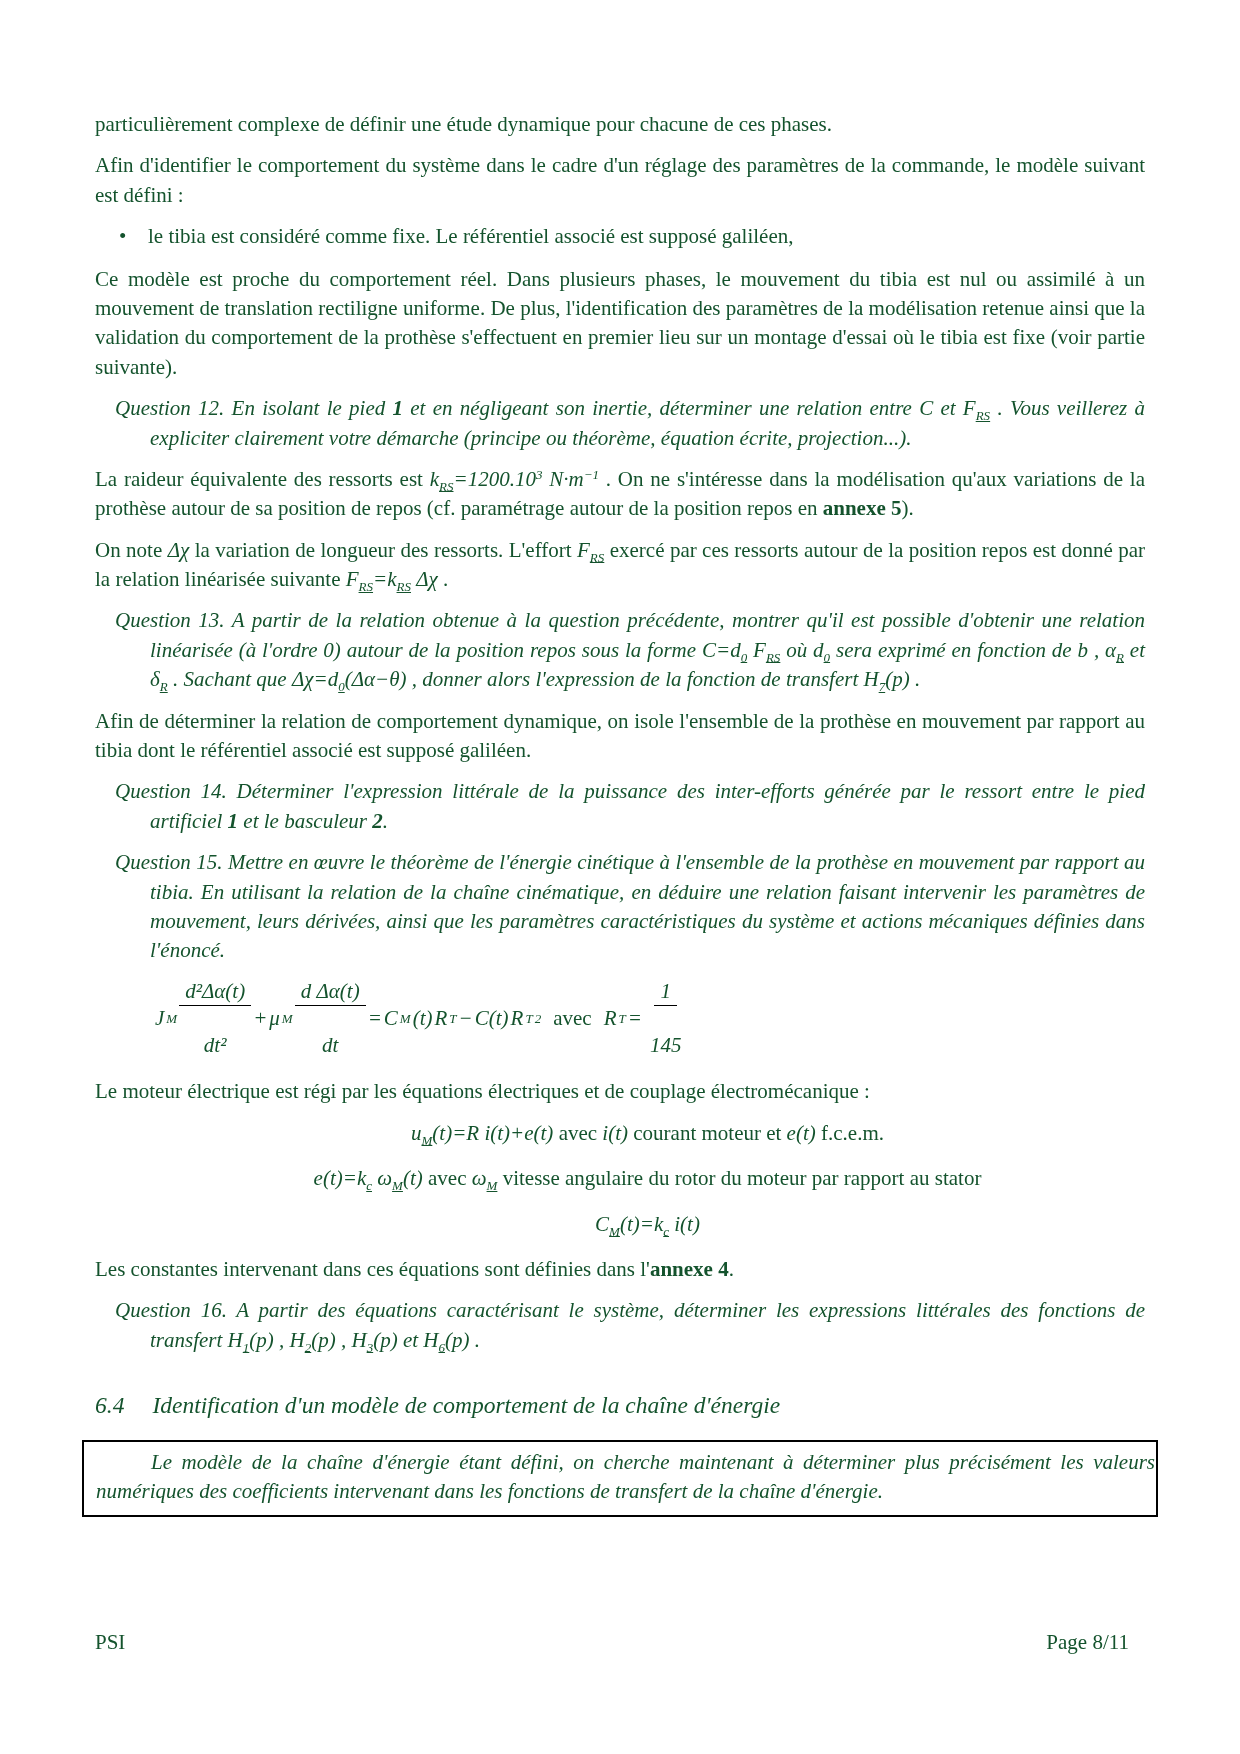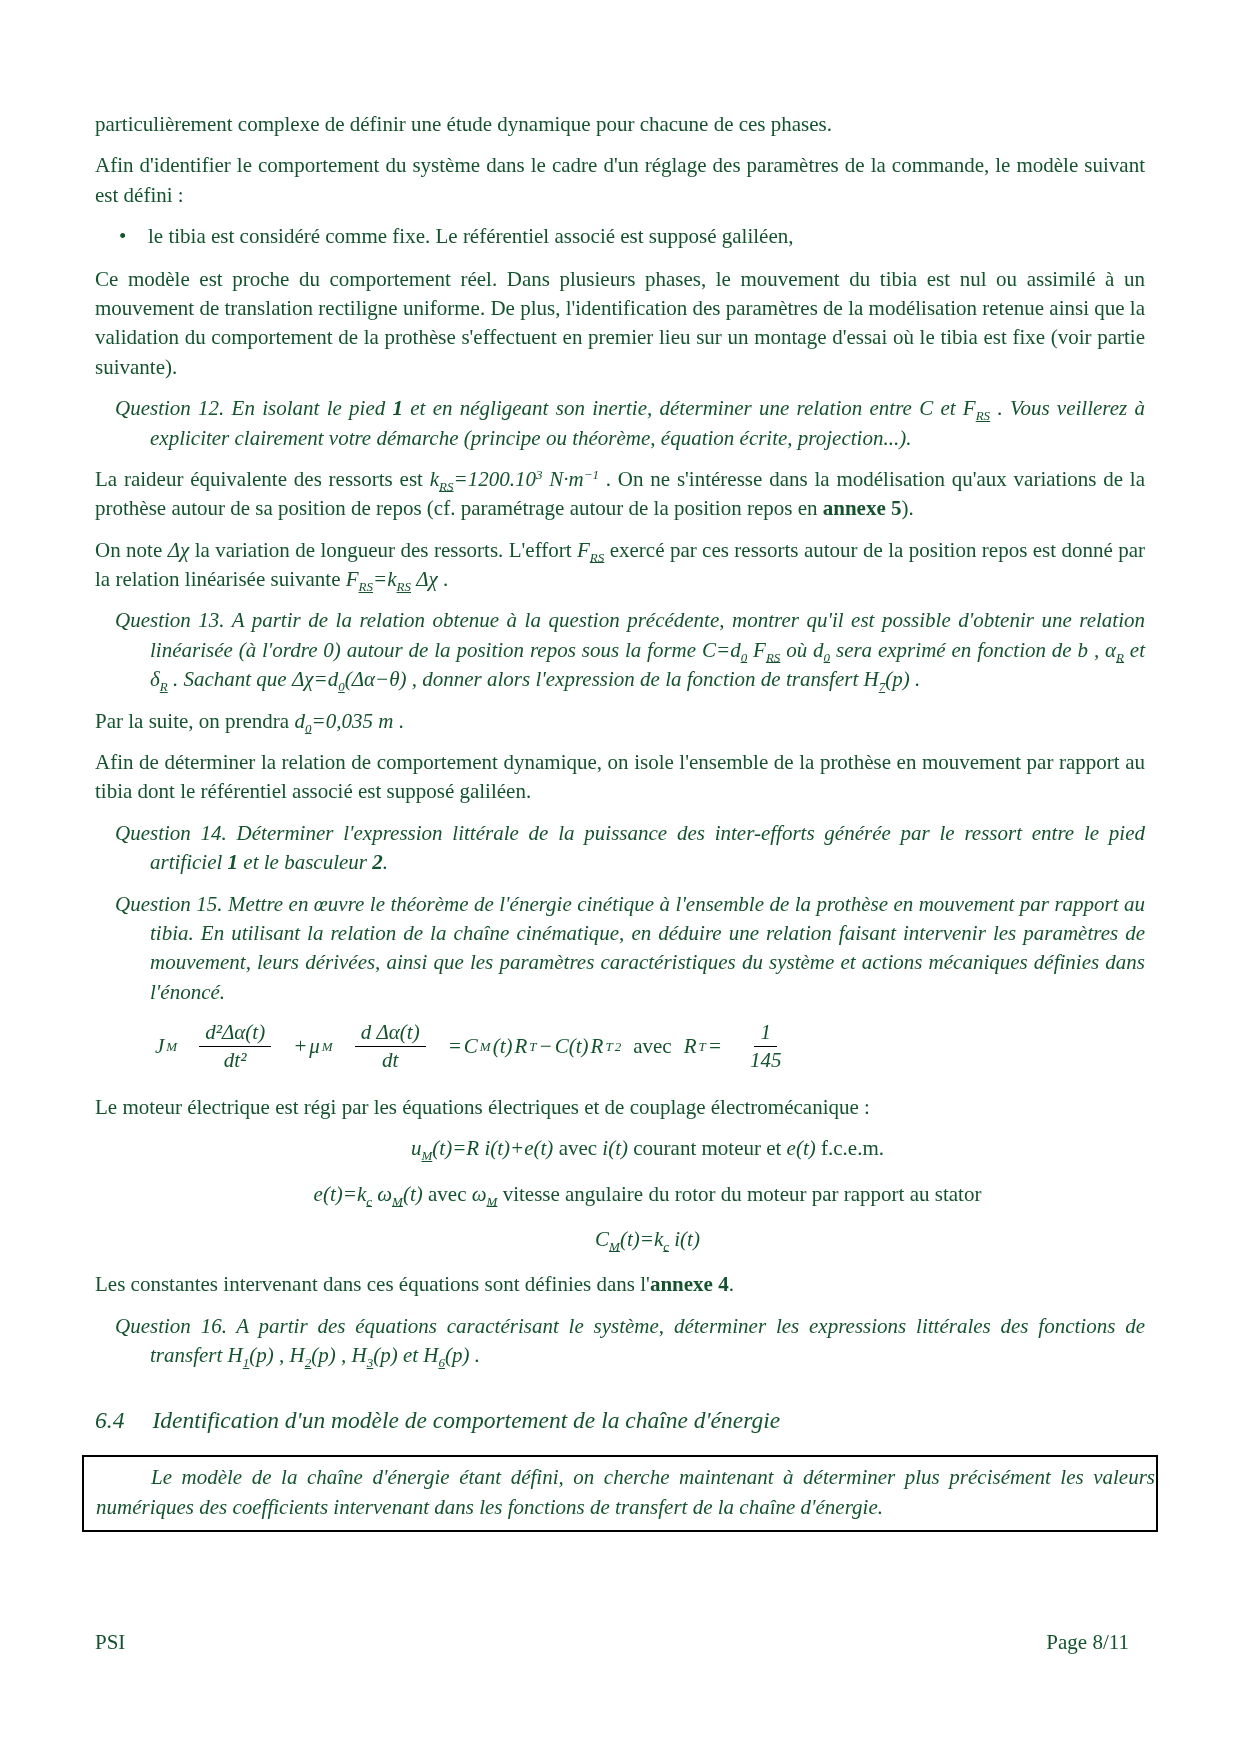--- a/index.html
+++ b/index.html
@@ -25,21 +25,21 @@
   
   .eqline{margin:4px 0 16px 55px;text-align:center;}
   
   .eq-main{
     display:flex;align-items:center;gap:2px;
     margin:10px 0 18px 60px;font-style:italic;text-align:left;
   }
   .eq-main .upright{font-style:normal;margin:0 10px;}
   .msub{font-size:0.62em;vertical-align:-0.35em;line-height:0;}
   .msup{font-size:0.62em;vertical-align:0.55em;line-height:0;}
-  .frac{display:inline-flex;flex-direction:column;align-items:center;vertical-align:middle;margin:0 20px;}
+  .frac{display:inline-flex;flex-direction:column;align-items:center;vertical-align:middle;margin:0 0;gap:26px;}
   .frac .num{display:block;border-bottom:1.4px solid #000;padding:0 6px;line-height:1.3;}
   .frac .den{display:block;line-height:1.3;padding:0 6px;}
   
   .sec{
     font-family:"Liberation Serif","DejaVu Serif",serif;
     font-weight:normal;font-style:italic;font-size:23.5px;
     margin:34px 0 18px 0;text-align:left;
   }
   .sec .sec-num{margin-right:28px;}
   
@@ -68,21 +68,20 @@
 
   <p><span>Ce modèle est proche du comportement réel. Dans plusieurs phases, le mouvement du tibia est nul ou assimilé à un mouvement de translation rectiligne uniforme. De plus, l'identification des paramètres de la modélisation retenue ainsi que la validation du comportement de la prothèse s'effectuent en premier lieu sur un montage d'essai où le tibia est fixe (voir partie suivante).</span></p>
 
   <p class="q"><span>Question 12. En isolant le pied </span><span class="r-b">1</span><span> et en négligeant son inertie, déterminer une relation entre  </span><span>C</span><span>  et  </span><span>F</span><span class="r-sub">RS</span><span> . Vous veillerez à expliciter clairement votre démarche (principe ou théorème, équation écrite, projection...).</span></p>
 
   <p><span>La raideur équivalente des ressorts est  </span><span class="r-i">k</span><span class="r-i r-sub">RS</span><span class="r-i">=1200.10</span><span class="r-i r-sup">3</span><span class="r-i"> N·m</span><span class="r-i r-sup">−1</span><span> . On ne s'intéresse dans la modélisation qu'aux variations de la prothèse autour de sa position de repos (cf. paramétrage autour de la position repos en </span><span class="r-b">annexe 5</span><span>).</span></p>
   <p><span>On note  </span><span class="r-i">Δχ</span><span>  la variation de longueur des ressorts. L'effort  </span><span class="r-i">F</span><span class="r-i r-sub">RS</span><span>  exercé par ces ressorts autour de la position repos est donné par la relation linéarisée suivante  </span><span class="r-i">F</span><span class="r-i r-sub">RS</span><span class="r-i">=</span><span class="r-i">k</span><span class="r-i r-sub">RS</span><span class="r-i"> Δχ</span><span> .</span></p>
 
   <p class="q"><span>Question 13. A partir de la relation obtenue à la question précédente, montrer qu'il est possible d'obtenir une relation linéarisée (à l'ordre 0) autour de la position repos sous la forme  </span><span>C</span><span>=</span><span>d</span><span class="r-sub">0</span><span> F</span><span class="r-sub">RS</span><span>  où  </span><span>d</span><span class="r-sub">0</span><span>  sera exprimé en fonction de  </span><span>b</span><span> ,  </span><span>α</span><span class="r-sub">R</span><span>  et  </span><span>δ</span><span class="r-sub">R</span><span> . Sachant que  </span><span>Δχ=d</span><span class="r-sub">0</span><span>(Δα−θ)</span><span> , donner alors l'expression de la fonction de transfert  </span><span>H</span><span class="r-sub">7</span><span>(p)</span><span> .</span></p>
 
-  <p><span>Par la suite, on prendra  </span><span class="r-i">d</span><span class="r-i r-sub">0</span><span class="r-i">=0,035 m</span><span>  .</span></p>
   <p><span>Afin de déterminer la relation de comportement dynamique, on isole l'ensemble de la prothèse en mouvement par rapport au tibia dont le référentiel associé est supposé galiléen.</span></p>
 
   <p class="q"><span>Question 14. Déterminer l'expression littérale de la puissance des inter-efforts générée par le ressort entre le pied artificiel </span><span class="r-b">1</span><span> et le basculeur </span><span class="r-b">2</span><span>.</span></p>
   <p class="q"><span>Question 15. Mettre en œuvre le théorème de l'énergie cinétique à l'ensemble de la prothèse en mouvement par rapport au tibia. En utilisant la relation de la chaîne cinématique, en déduire une relation faisant intervenir les paramètres de mouvement, leurs dérivées, ainsi que les paramètres caractéristiques du système et actions mécaniques définies dans l'énoncé.</span></p>
 
 
   <div class="eq-main">
     <span>J</span>
       <span class="msub">M</span>
     <span class="frac">

